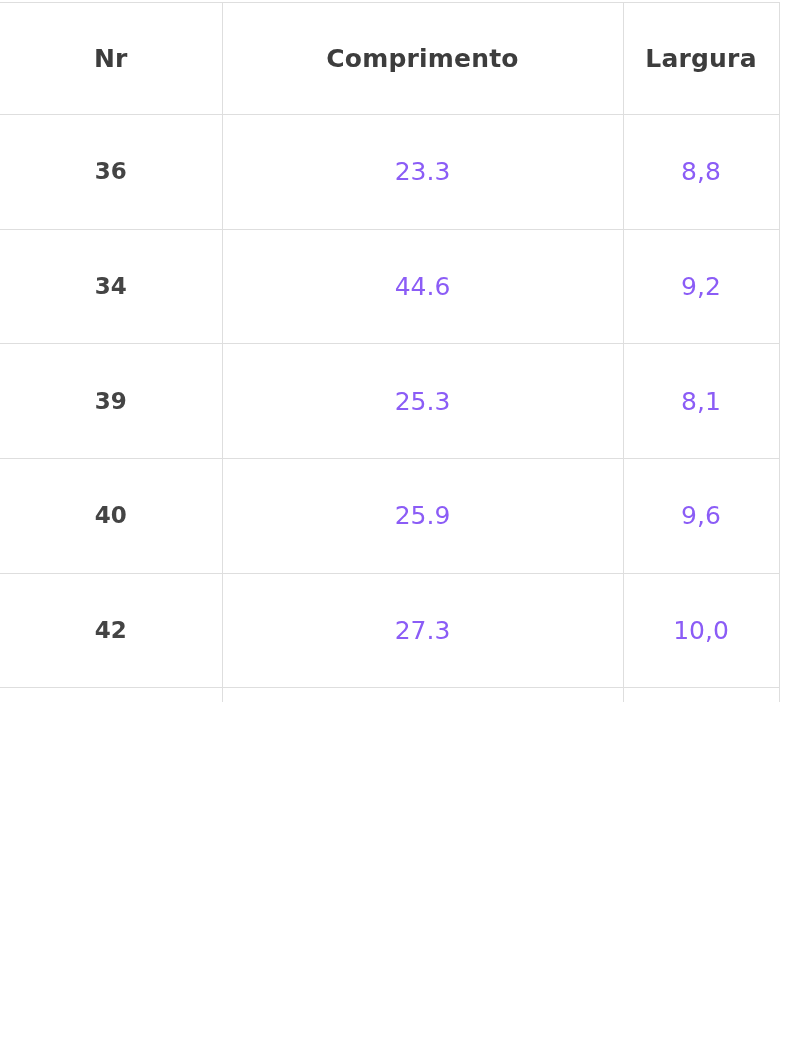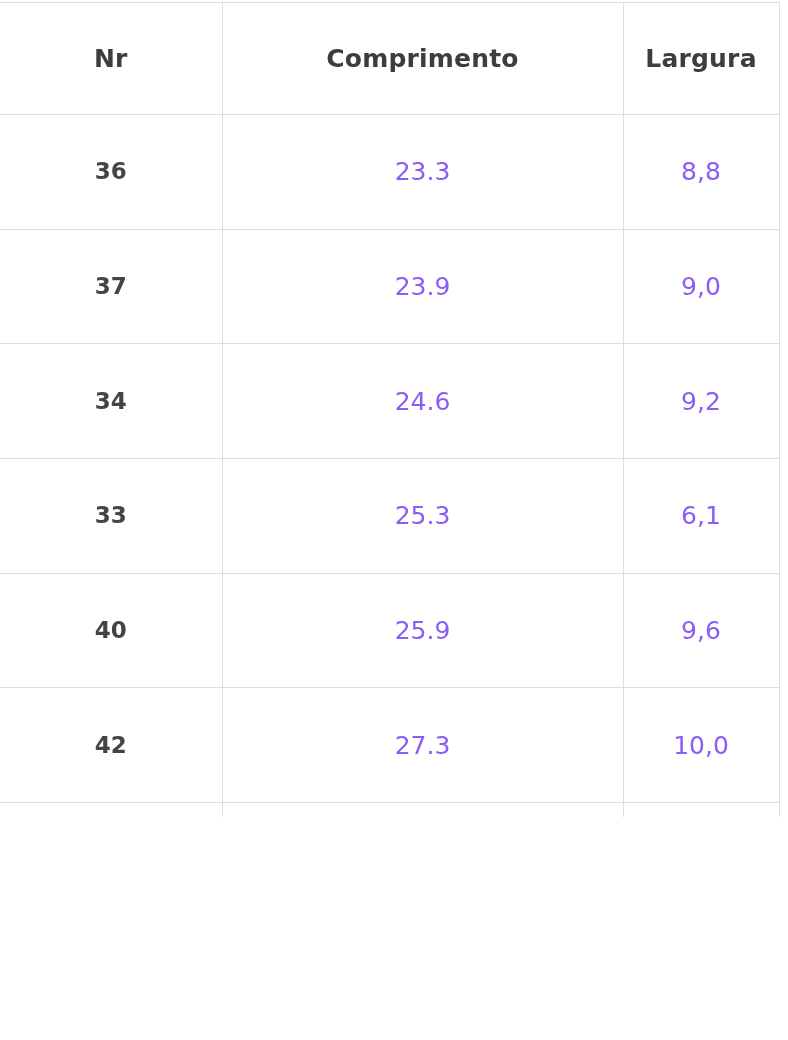--- a/index.html
+++ b/index.html
@@ -136,53 +136,42 @@
           <span class="value">36</span>
         </td>
         <td class="cell-length">
           <span class="value">23.3</span>
         </td>
         <td class="cell-width">
           <span class="value">8,8</span>
         </td>
       </tr>
 
-      <tr>
-        <td class="cell-nr">
-          <span class="value">37</span>
-        </td>
-        <td class="cell-length">
-          <span class="value">23.9</span>
-        </td>
-        <td class="cell-width">
-          <span class="value">9,0</span>
-        </td>
-      </tr>
 
       <tr>
         <td class="cell-nr">
           <span class="value">34</span>
         </td>
         <td class="cell-length">
-          <span class="value">24.6</span>
+          <span class="value">44.6</span>
         </td>
         <td class="cell-width">
           <span class="value">9,2</span>
         </td>
       </tr>
 
       <tr>
         <td class="cell-nr">
-          <span class="value">33</span>
+          <span class="value">39</span>
         </td>
         <td class="cell-length">
           <span class="value">25.3</span>
         </td>
         <td class="cell-width">
-          <span class="value">6,1</span>
+          <span class="value">8,1</span>
         </td>
       </tr>
 
       <tr>
         <td class="cell-nr">
           <span class="value">40</span>
         </td>
         <td class="cell-length">
           <span class="value">25.9</span>
         </td>

